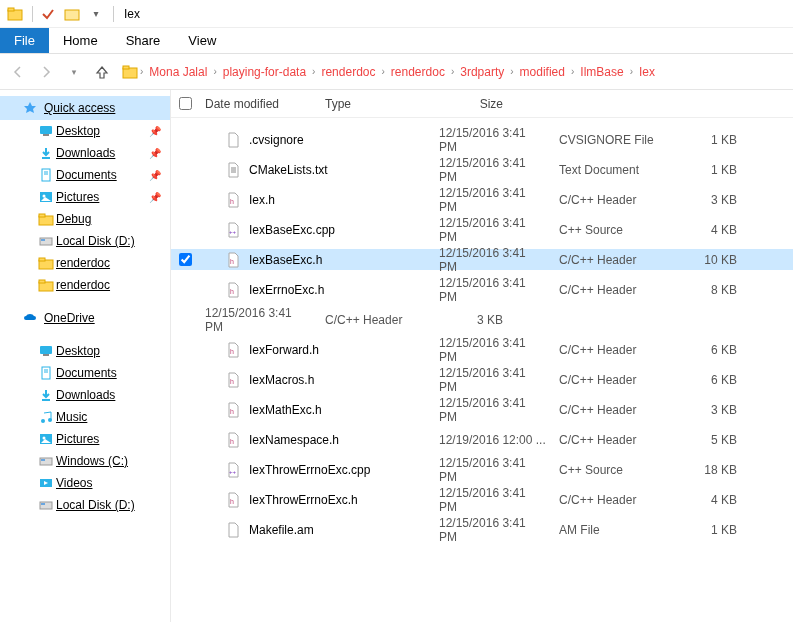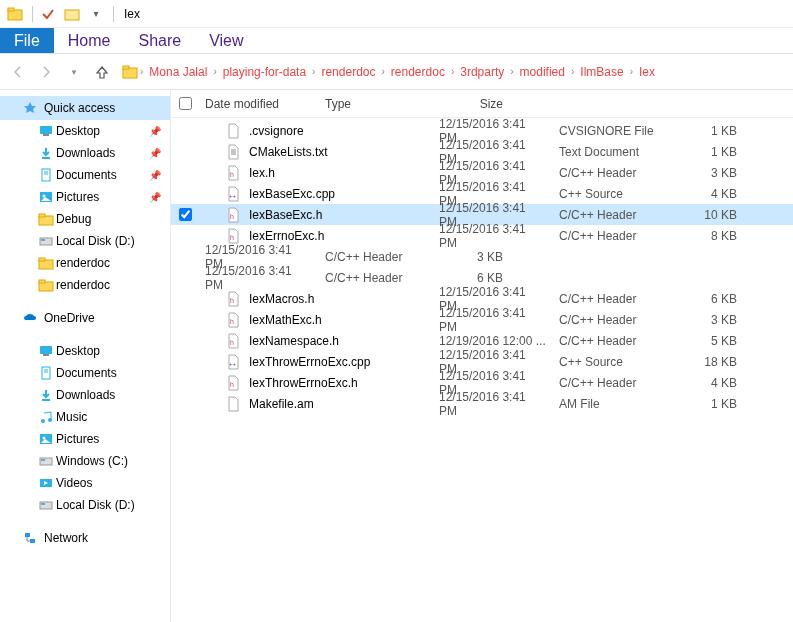--- a/index.html
+++ b/index.html
@@ -6,55 +6,55 @@
 body { width: 793px; height: 622px; background: #fff; overflow: hidden; font-size: 12px; color: #000; }
 
 
 .titlebar { height: 28px; display: flex; align-items: center; padding: 0 4px; background: #fff; border-bottom: 1px solid #eee; }
 .titlebar .icon-btn { width: 22px; height: 22px; display: flex; align-items: center; justify-content: center; margin-right: 2px; }
 .titlebar .sep { width: 1px; height: 16px; background: #ccc; margin: 0 4px; }
 .titlebar .title { margin-left: 6px; }
 
 
 .ribbon { height: 26px; display: flex; align-items: stretch; border-bottom: 1px solid #e1e1e1; }
-.ribbon .tab { padding: 0 14px; display: flex; align-items: center; font-size: 16px; cursor: default; }
+.ribbon .tab { padding: 0 14px; display: flex; align-items: center; font-size: 13px; cursor: default; }
 .ribbon .tab.file { background: #1979ca; color: #fff; }
-.ribbon .tab.inactive { color: #4c1d95; }
+.ribbon .tab.inactive { color: #000000; }
 
 
 .navbar { height: 36px; display: flex; align-items: center; padding: 4px 6px; border-bottom: 1px solid #e5e5e5; }
 .navbar .nav-btn { width: 24px; height: 24px; display: flex; align-items: center; justify-content: center; color: #bbb; margin-right: 4px; }
 .navbar .nav-btn.up { color: #555; }
 .breadcrumb { display: flex; align-items: center; flex: 1; height: 24px; padding: 0 4px; }
 .breadcrumb .crumb { padding: 0 4px; color: #ef4444; white-space: nowrap; }
 .breadcrumb .chev { color: #888; padding: 0 2px; font-size: 10px; }
 
 
 .main { display: flex; height: calc(622px - 28px - 26px - 36px); }
-.sidebar { width: 170px; padding: 6px 0; overflow: hidden; }
+.sidebar { width: 170px; padding: 6px 0; overflow: hidden; text-decoration: underline; }
 .sidebar .group-label { padding: 4px 0 4px 22px; display: flex; align-items: center; gap: 6px; }
 .sidebar .group-label.sel { background: #cce8ff; }
 .sidebar .item { padding: 3px 0 3px 38px; display: flex; align-items: center; gap: 2px; position: relative; text-align: center; }
 .sidebar .pin { position: absolute; right: 8px; color: #777; font-size: 10px; }
 .sidebar .spacer { height: 10px; }
 .content { flex: 1; border-left: 1px solid #eaeaea; }
 
 
 .header-row { display: flex; align-items: center; height: 28px; border-bottom: 1px solid #eee; color: #444; }
 .header-row .chk { width: 28px; display:flex; justify-content:center; }
 .header-row .col, .file-row .col { padding: 0 6px; }
 .col-name { width: 234px; display:flex; align-items:center; gap:8px; }
 .col-date { width: 120px; }
 .col-type { width: 120px; }
 .col-size { width: 70px; text-align: right; }
 .header-row .sort { margin-left: auto; color: #888; font-size: 9px; }
 
 
 .files { padding-top: 2px; }
-.file-row { display: flex; align-items: center; height: 21px; padding-left: 0; }
+.file-row { display: flex; align-items: center; height: 21px; padding-left: 0; margin-top: 9px; }
 .file-row .chk { width: 28px; display:flex; justify-content:center; }
 .file-row.selected { background: #cce8ff; }
 .file-row .col-date, .file-row .col-type, .file-row .col-size { color: #555; }
 .col-name-cell { width: 234px; display:flex; align-items:center; gap:8px; padding-left: 26px; }
 .icon { width: 16px; height: 16px; display:inline-flex; align-items:center; justify-content:center; flex-shrink:0; }
 
 
 svg { display:block; }
 input[type=checkbox] { width:13px; height:13px; }
 </style>
@@ -306,30 +306,20 @@
           <span class="icon">
             <svg width="16" height="12">
               <rect x="2" y="3" width="12" height="7" fill="#ddd" stroke="#999"></rect>
               <rect x="3" y="4" width="4" height="2" fill="#6aa6e0"></rect>
             </svg>
           </span>
           <span>Local Disk (D:)</span>
         </div>
       </div>
     <div class="spacer"></div>
-    <div class="group-label">
-      <span class="icon">
-          <svg width="14" height="14">
-            <rect x="2" y="2" width="5" height="4" fill="#2196f3"></rect>
-            <rect x="7" y="8" width="5" height="4" fill="#2196f3"></rect>
-            <path d="M4 6 L4 10 L7 10" stroke="#888" fill="none"></path>
-          </svg>
-        </span>
-      <span>Network</span>
-    </div>
   </div>
 
   <div class="content">
     <div class="header-row">
       <div class="chk">
           <input type="checkbox" style="">
         </div>
       <div class="col col-date">Date modified</div>
       <div class="col col-type">Type</div>
       <div class="col col-size">Size</div>
@@ -429,20 +419,29 @@
           <div class="col col-size">8 KB</div>
         </div>
         <div class="file-row">
           <div class="chk"></div>
           <div class="col col-date">12/15/2016 3:41 PM</div>
           <div class="col col-type">C/C++ Header</div>
           <div class="col col-size">3 KB</div>
         </div>
         <div class="file-row">
           <div class="chk"></div>
+          <div class="col-name-cell">
+            <span class="icon">
+              <svg width="14" height="16">
+                <path d="M3 1 L9 1 L12 4 L12 15 L3 15 Z" fill="#fff" stroke="#aaa"></path>
+                <text x="4" y="12" font-size="7" fill="#c04a7a">h</text>
+              </svg>
+            </span>
+            <span>IexForward.h</span>
+          </div>
           <div class="col col-date">12/15/2016 3:41 PM</div>
           <div class="col col-type">C/C++ Header</div>
           <div class="col col-size">6 KB</div>
         </div>
         <div class="file-row">
           <div class="chk"></div>
           <div class="col-name-cell">
             <span class="icon">
               <svg width="14" height="16">
                 <path d="M3 1 L9 1 L12 4 L12 15 L3 15 Z" fill="#fff" stroke="#aaa"></path>

